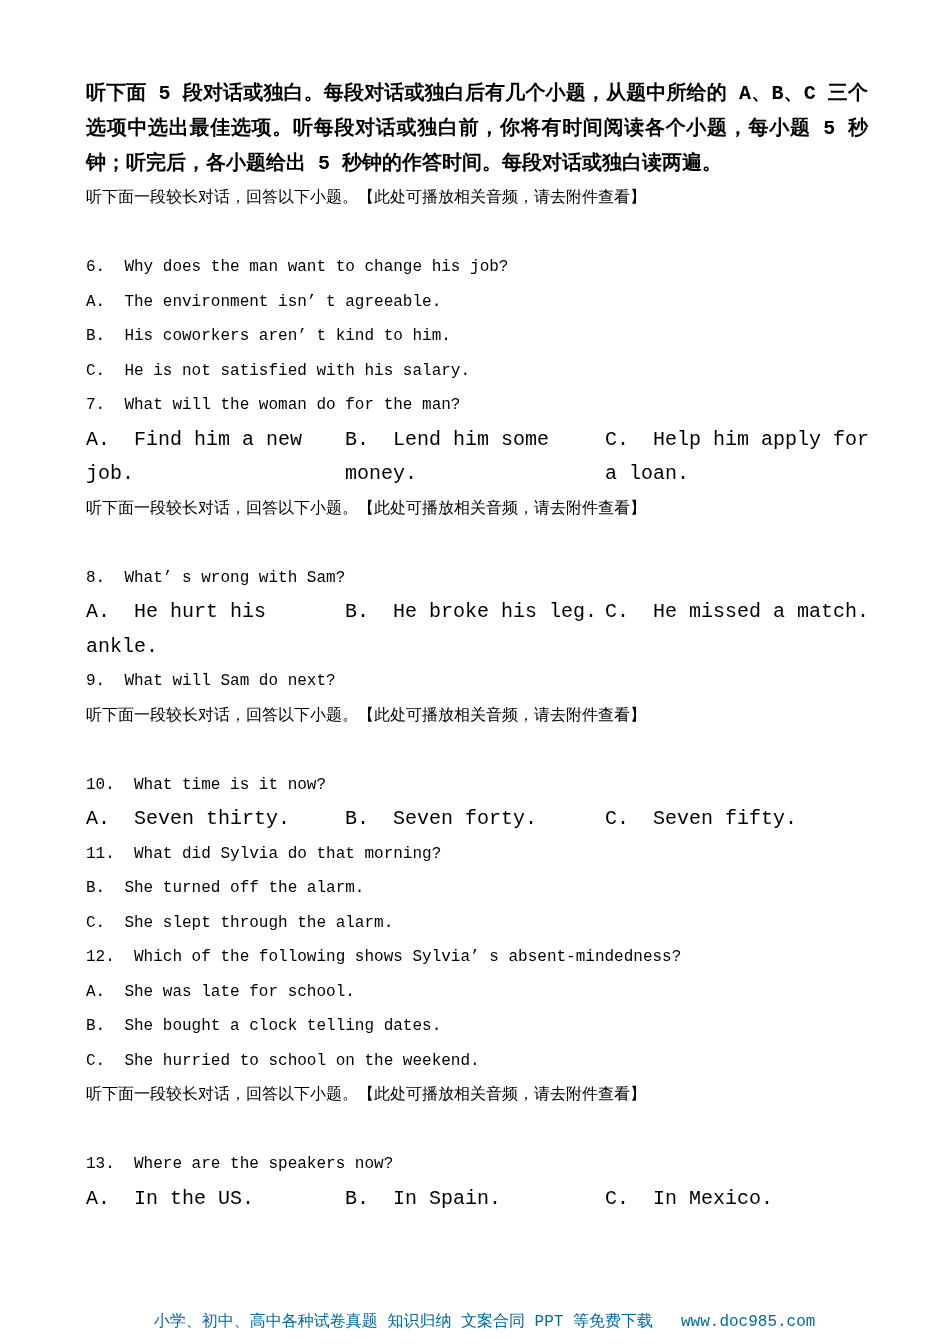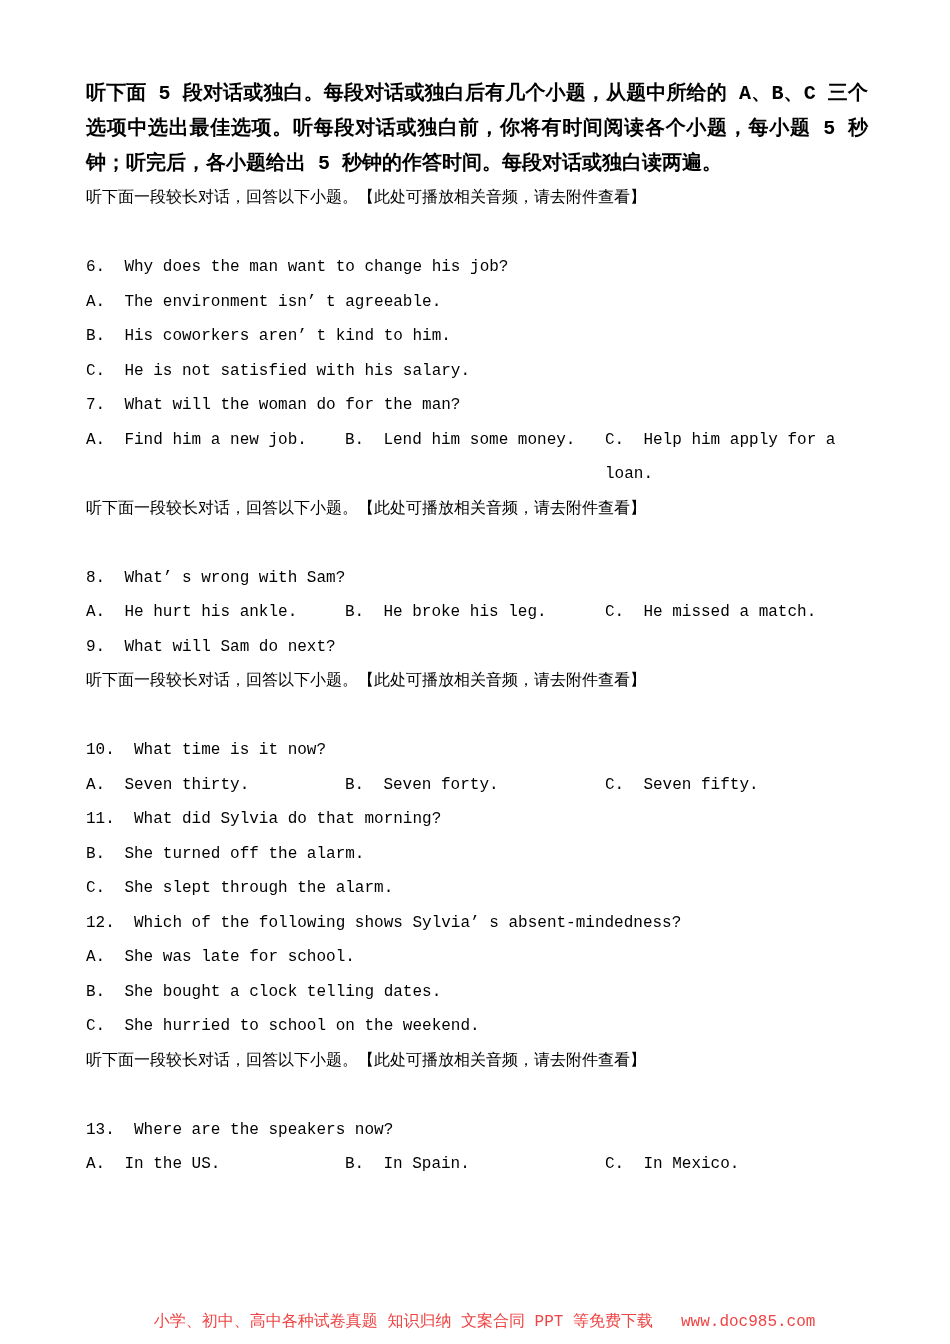--- a/index.html
+++ b/index.html
@@ -32,35 +32,35 @@
     font-size: 16px;
     line-height: 34.5px;
     white-space: pre-wrap;
   }
   .blank {
     height: 34.5px;
   }
   .optrow {
     display: grid;
     grid-template-columns: 259px 260px 1fr;
-    font-size: 16px;
+    font-size: 20px;
     line-height: 34.5px;
     white-space: pre-wrap;
     margin: 0;
   }
   .footer {
     position: absolute;
     left: 0;
     right: 0;
     bottom: 10px;
     text-align: center;
     font-size: 16px;
     line-height: 24px;
     white-space: pre-wrap;
-    color: #ef4444;
+    color: #0369a1;
   }
   .footer .url {
     margin-left: 28px;
   }
 </style>
 </head>
 <body>
 
 <div class="content">
 

